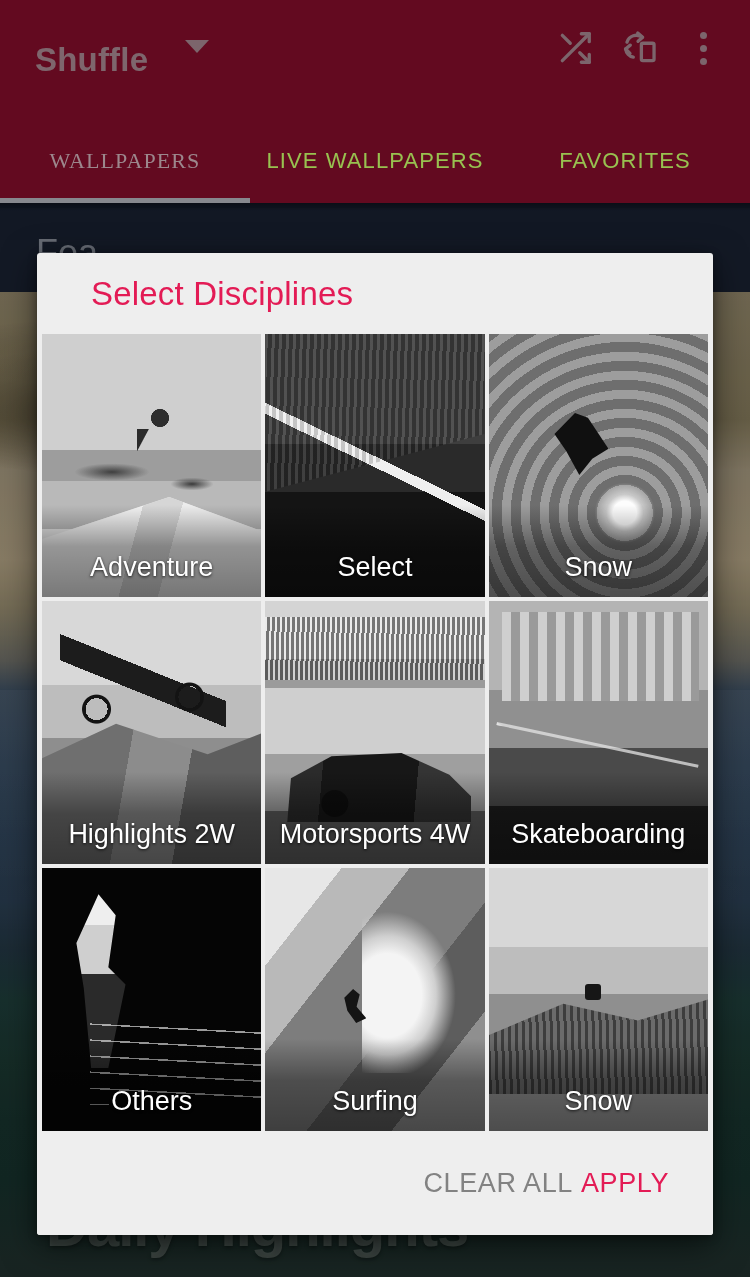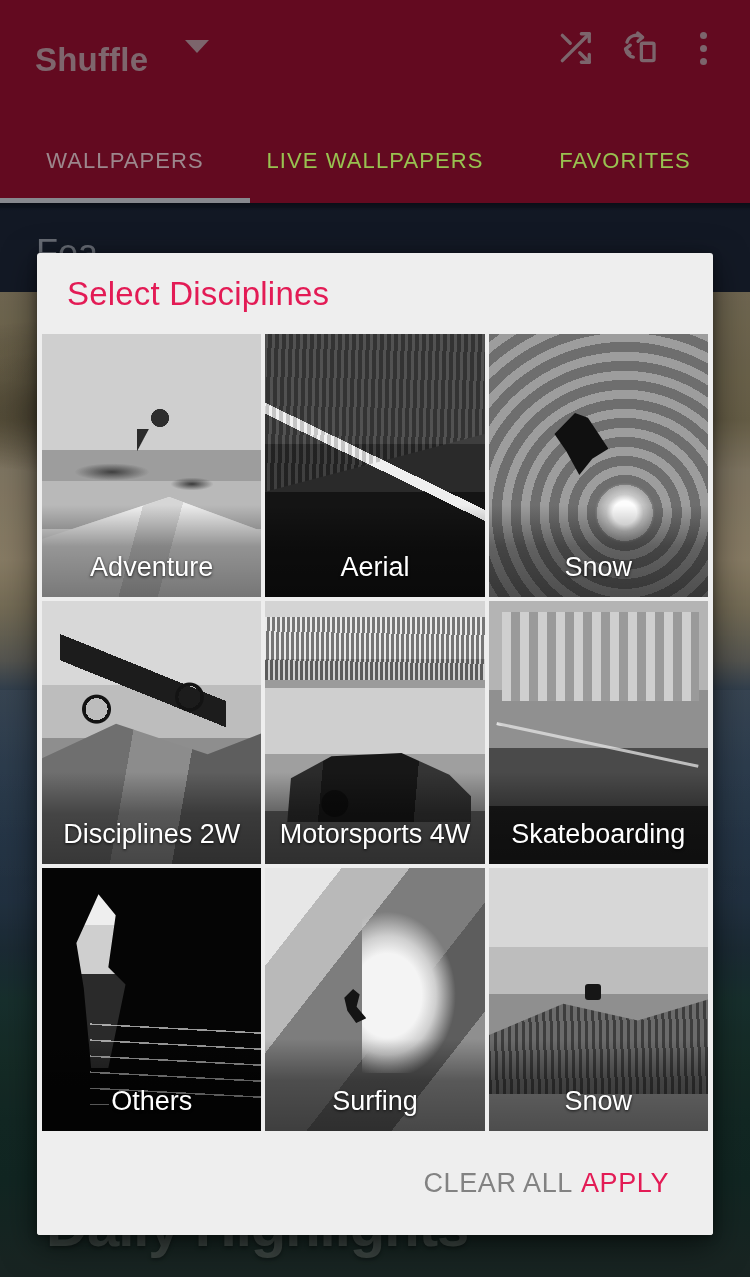--- a/index.html
+++ b/index.html
@@ -126,21 +126,21 @@
   }
   .tab {
     flex: 1;
     display: flex; align-items: center; justify-content: center;
     font-size: 22px;
     letter-spacing: 1.1px;
     color: #bef264;
     cursor: pointer;
     position: relative;
   }
-  .tab.active { color: #c4a9b0; }
+  .tab.active { color: #c4a9b0; font-family: Liberation Serif, serif; }
   .tab-underline {
     position: absolute;
     left: 0; bottom: 0;
     width: 250px; height: 5px;
     background: #a9aab2;
   }
   .tabbar-shadow {
     position: absolute;
     left: 0; top: 203px; width: 750px; height: 8px;
     background: linear-gradient(to bottom, rgba(0,0,0,.35), rgba(0,0,0,0));
@@ -160,21 +160,21 @@
     width: 676px; height: 982px;
     background: #eeeeee;
     border-radius: 3px;
     box-shadow: 0 10px 34px rgba(0,0,0,.55), 0 2px 8px rgba(0,0,0,.35);
     display: flex; flex-direction: column;
     overflow: hidden;
   }
   .dialog-title {
     height: 112px;
     display: flex; align-items: center;
-    padding-left: 30px;
+    padding-left: 54px;
     font-size: 33px;
     color: #e31b55;
     letter-spacing: .2px;
   }
 
   .grid {
     padding: 0 5px;
     display: grid;
     grid-template-columns: repeat(3, 1fr);
     gap: 4px;
@@ -413,33 +413,33 @@
 
       <div class="tile">
         <div class="photo ph-adventure"></div>
         <div class="shade"></div>
         <div class="label">Adventure</div>
       </div>
 
       <div class="tile">
         <div class="photo ph-aerial"></div>
         <div class="shade"></div>
-        <div class="label">Aerial</div>
+        <div class="label">Select</div>
       </div>
 
       <div class="tile">
         <div class="photo ph-bike"></div>
         <div class="shade"></div>
         <div class="label">Snow</div>
       </div>
 
       <div class="tile">
         <div class="photo ph-moto2w"></div>
         <div class="shade"></div>
-        <div class="label">Disciplines 2W</div>
+        <div class="label">Highlights 2W</div>
       </div>
 
       <div class="tile">
         <div class="photo ph-moto4w"></div>
         <div class="shade"></div>
         <div class="label">Motorsports 4W</div>
       </div>
 
       <div class="tile">
         <div class="photo ph-skate"></div>

